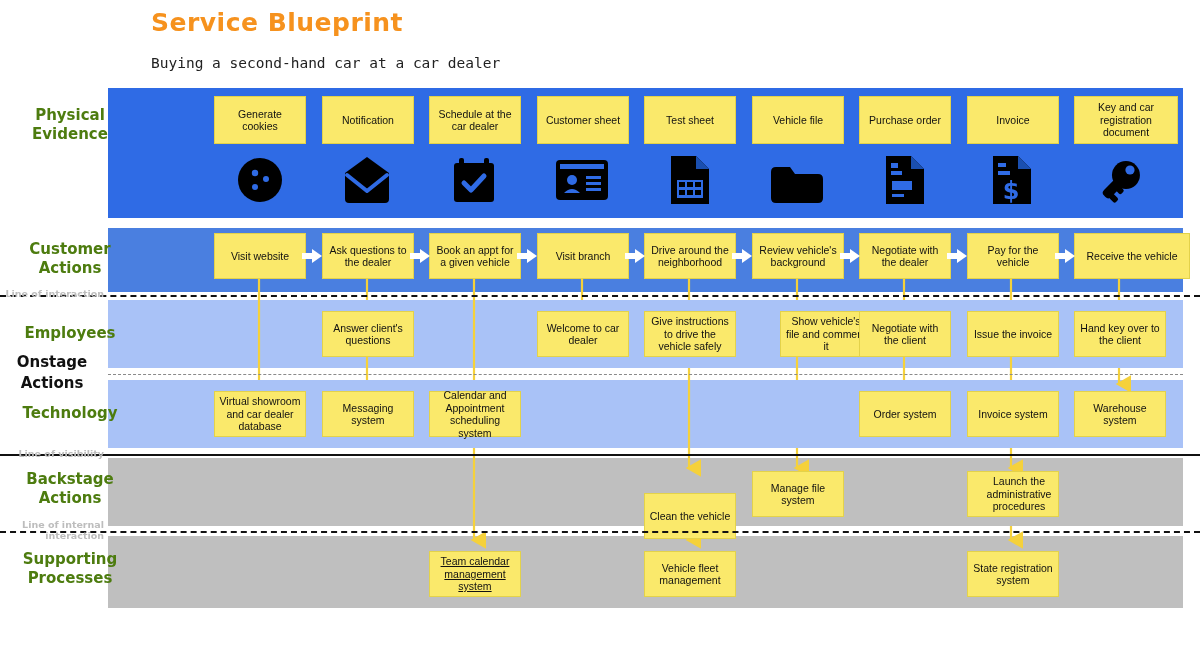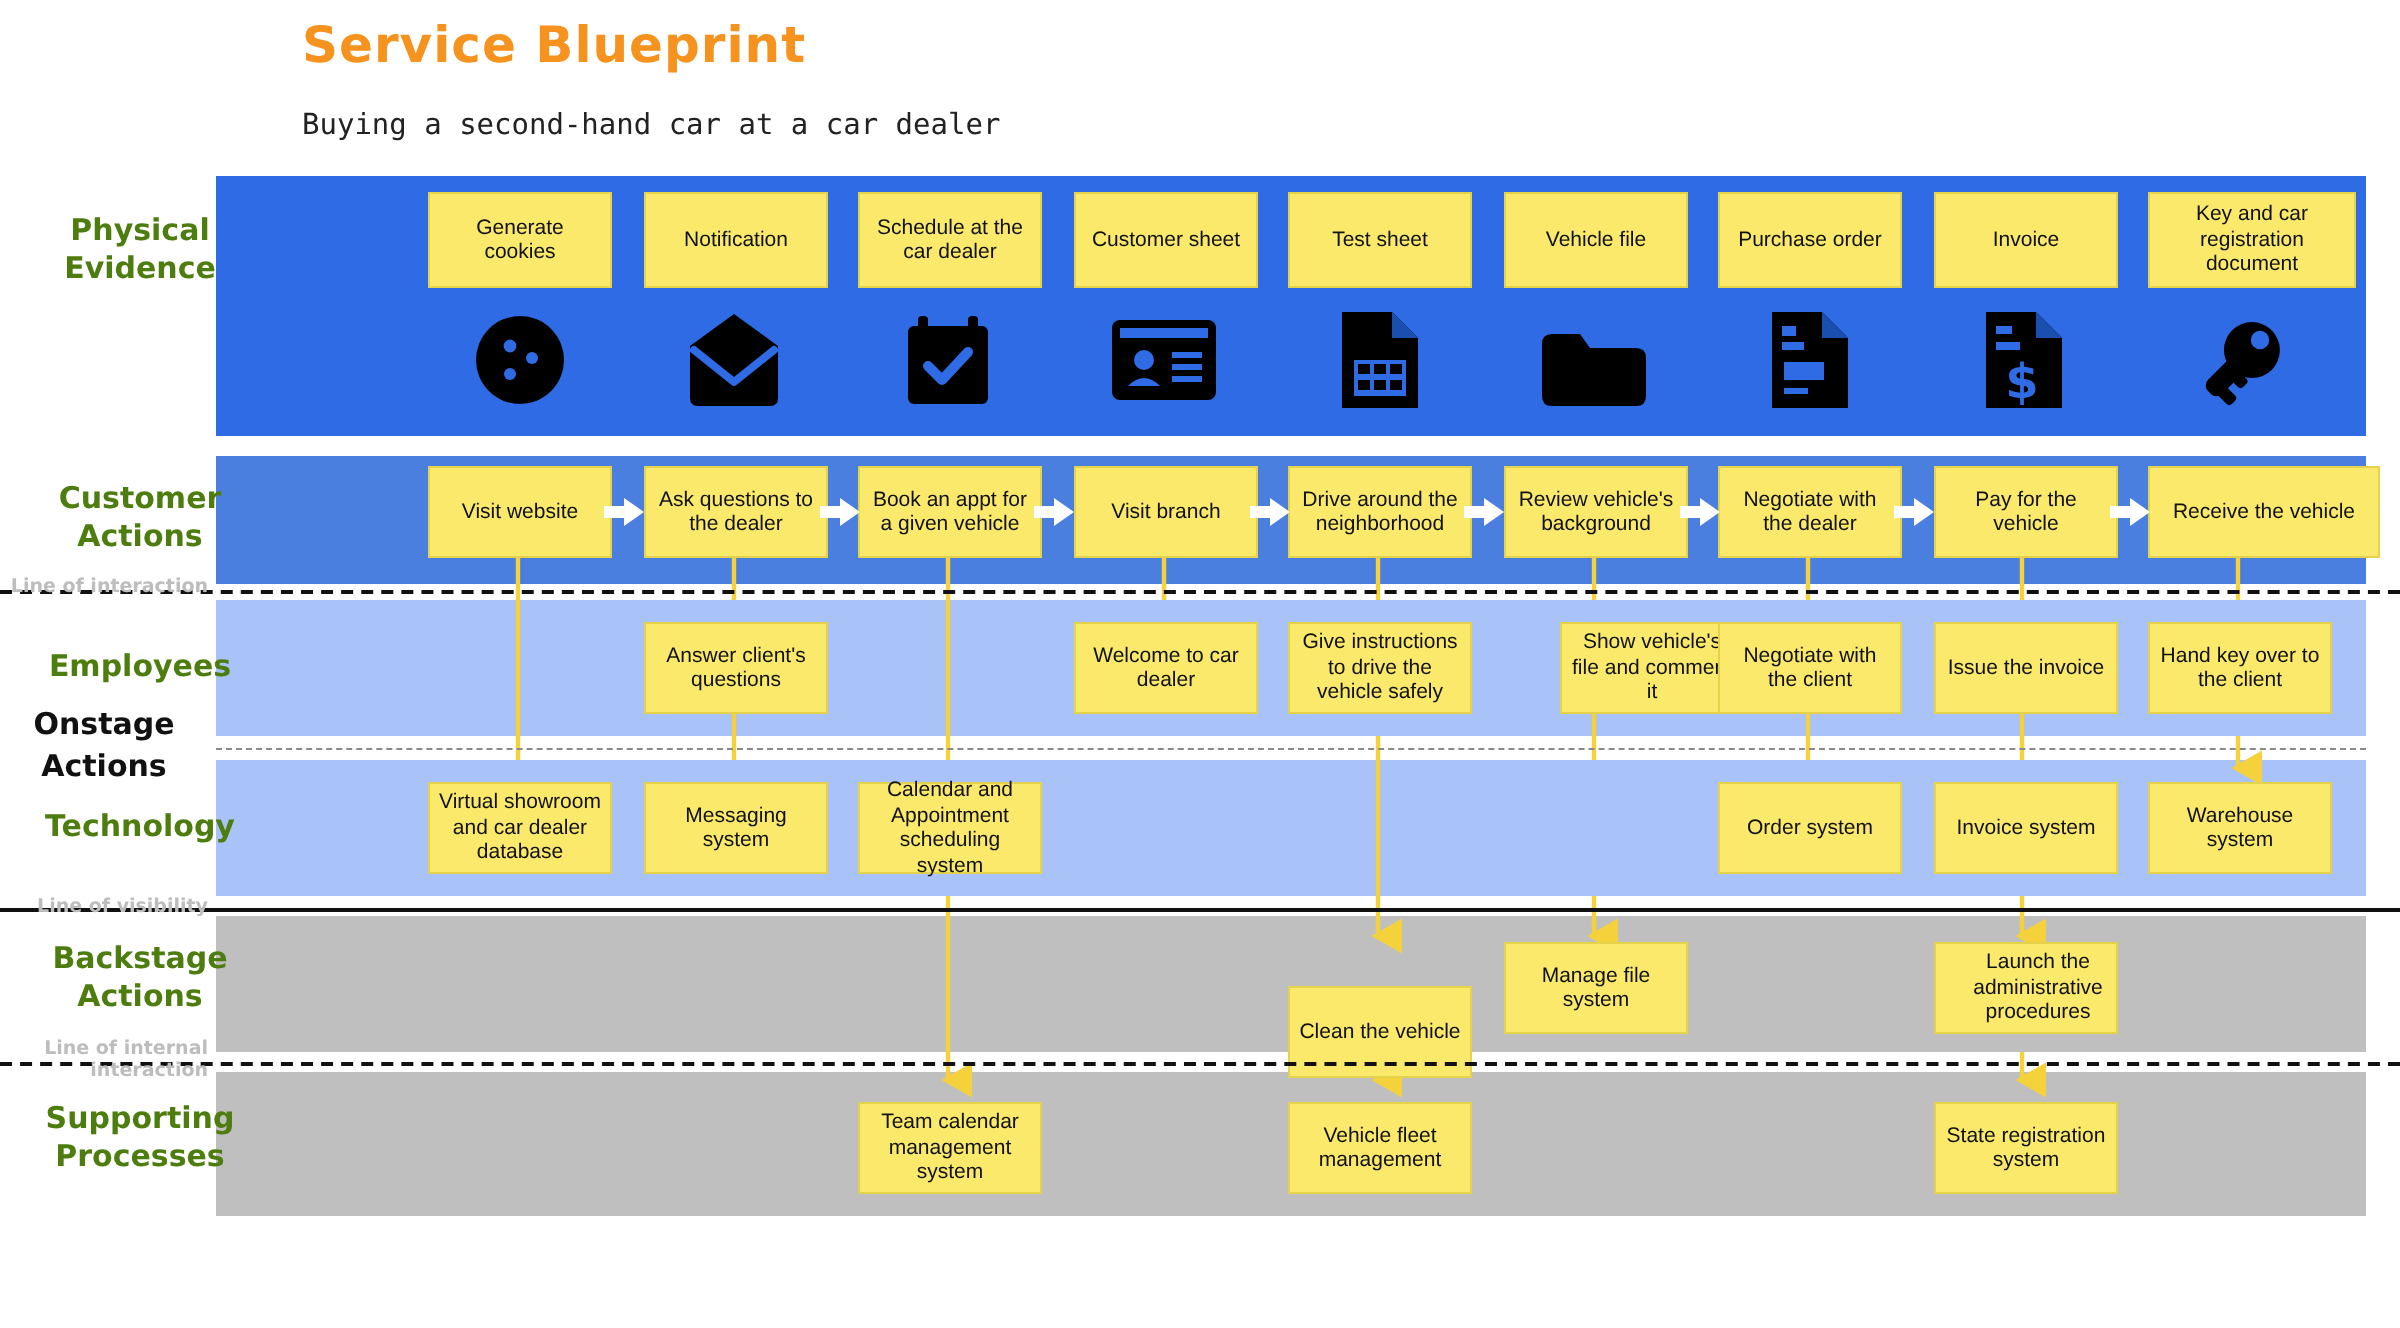--- a/index.html
+++ b/index.html
@@ -425,21 +425,21 @@
   <div class="nbox" style="left:644px;top:405px;width:92px;height:46px;">
       <span>Clean the vehicle</span>
     </div>
   <div class="nbox" style="left:752px;top:383px;width:92px;height:46px;">
       <span>Manage file system</span>
     </div>
   <div class="nbox" style="left:967px;top:383px;width:92px;height:46px;padding-left:16px;">
       <span>Launch the administrative procedures</span>
     </div>
 
-  <div class="nbox" style="left:429px;top:463px;width:92px;height:46px;">
+  <div class="nbox" style="left:429px;top:463px;width:92px;height:46px;text-decoration:underline;">
       <span>Team calendar management system</span>
     </div>
   <div class="nbox" style="left:644px;top:463px;width:92px;height:46px;">
       <span>Vehicle fleet management</span>
     </div>
   <div class="nbox" style="left:967px;top:463px;width:92px;height:46px;">
       <span>State registration system</span>
     </div>
 
   <div class="sepline sep-dash" style="top:207px;"></div>

